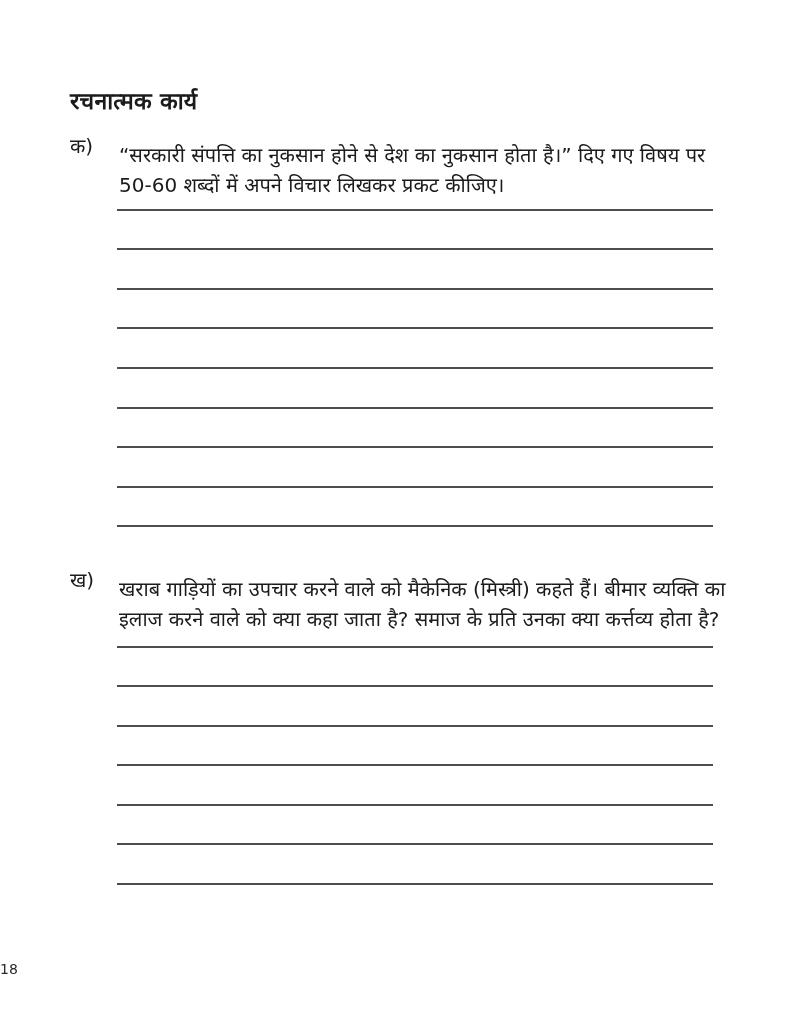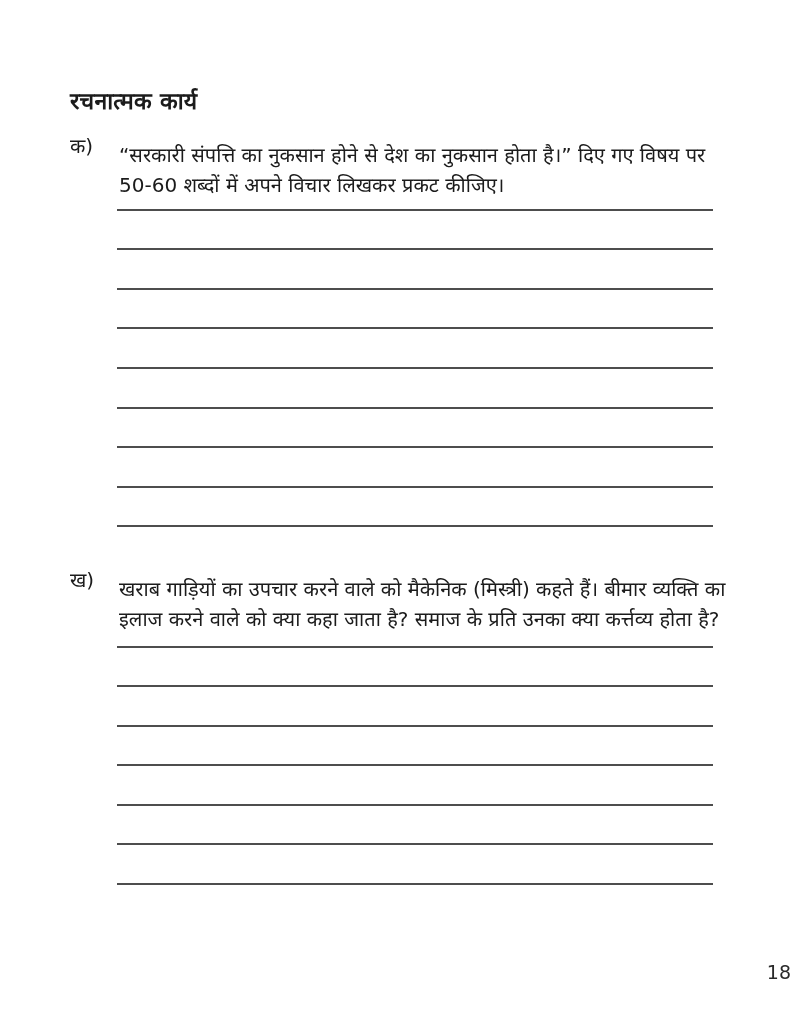--- a/index.html
+++ b/index.html
@@ -59,22 +59,22 @@
     box-sizing:border-box;
     border-bottom:2px solid var(--rule);
   }
   .lines-a .rule{height:39.6px;}
   .lines-b .rule{height:39.5px;}
   .page-number{
     position:absolute;
     left:0;
     right:0;
     top:961px;
-    text-align:right;
-    font-size:19px;
+    text-align:left;
+    font-size:14px;
     color:#2a2a2a;
   }
 </style>
 </head>
 <body>
 
 <div class="page">
 
   <h1 class="heading">रचनात्मक कार्य</h1>
 

